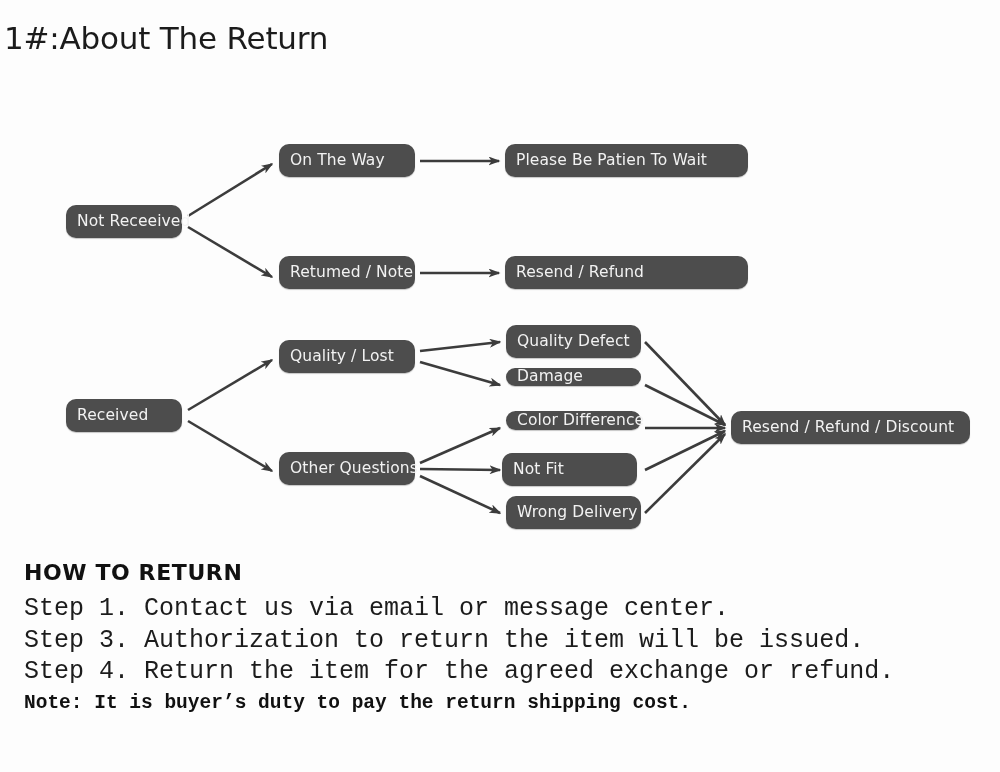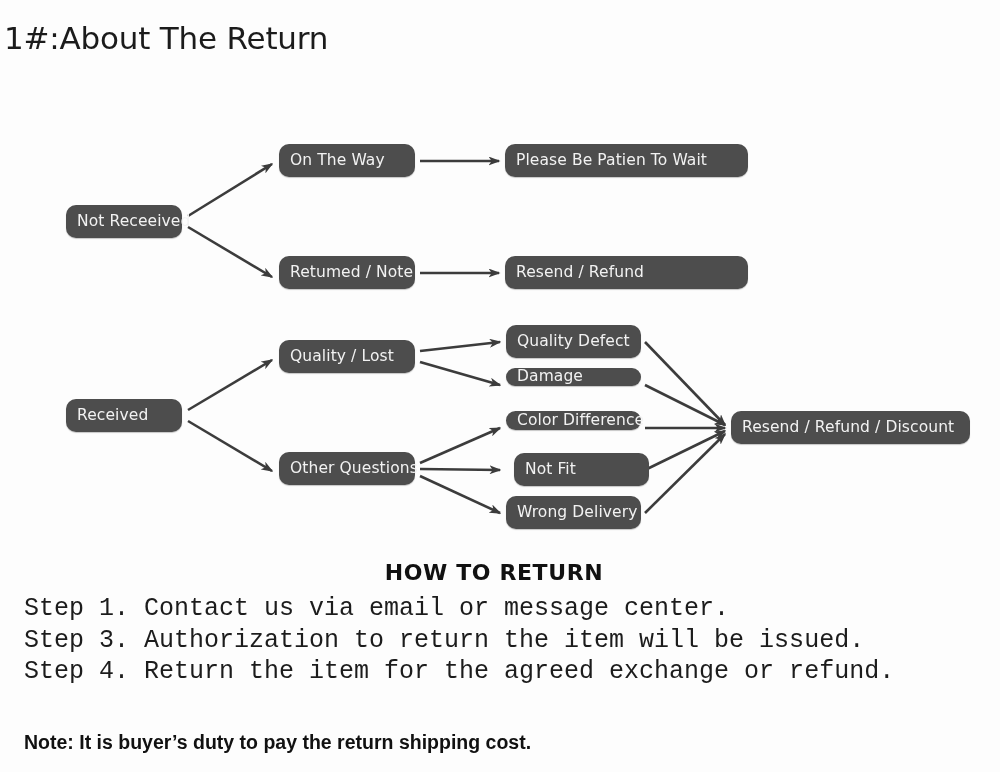--- a/index.html
+++ b/index.html
@@ -68,37 +68,35 @@
     top: 560px;
     width: 940px;
   }
   #howto-heading {
     font-size: 22px;
     font-weight: bold;
     color: #111111;
     letter-spacing: 0.6px;
     margin: 0 0 8px 0;
     font-family: "DejaVu Sans", "Liberation Sans", sans-serif;
-    text-align: center;
   }
   .howto-step {
     font-size: 25px;
     color: #1c1c1c;
     line-height: 31.5px;
     white-space: nowrap;
     font-family: Liberation Mono, monospace;
   }
   .howto-note {
     font-size: 19.5px;
     font-weight: bold;
     color: #111111;
     line-height: 31.5px;
     white-space: nowrap;
-    font-family: Liberation Sans, sans-serif;
-    margin-top: 39px;
+    font-family: Liberation Mono, monospace;
   }
 </style>
 </head>
 <body>
 
 <div id="page-title">1#:About The Return</div>
 
 <div id="diagram">
 
   <svg id="arrow-layer" viewBox="0 0 1000 430" width="1000" height="430" xmlns="http://www.w3.org/2000/svg">
@@ -160,21 +158,21 @@
 
   <div class="node" style="left:506px; top:205px; width:135px; height:33px;">
     <span>Quality Defect</span>
   </div>
   <div class="node" style="left:506px; top:248px; width:135px; height:18px;">
     <span>Damage</span>
   </div>
   <div class="node" style="left:506px; top:291px; width:135px; height:19px;">
     <span>Color Difference</span>
   </div>
-  <div class="node" style="left:514px; top:333px; width:135px; height:33px;">
+  <div class="node" style="left:502px; top:333px; width:135px; height:33px;">
     <span>Not Fit</span>
   </div>
   <div class="node" style="left:506px; top:376px; width:135px; height:33px;">
     <span>Wrong Delivery</span>
   </div>
 
   <div class="node" style="left:731px; top:291px; width:239px; height:33px;">
     <span>Resend / Refund / Discount</span>
   </div>
 </div>

